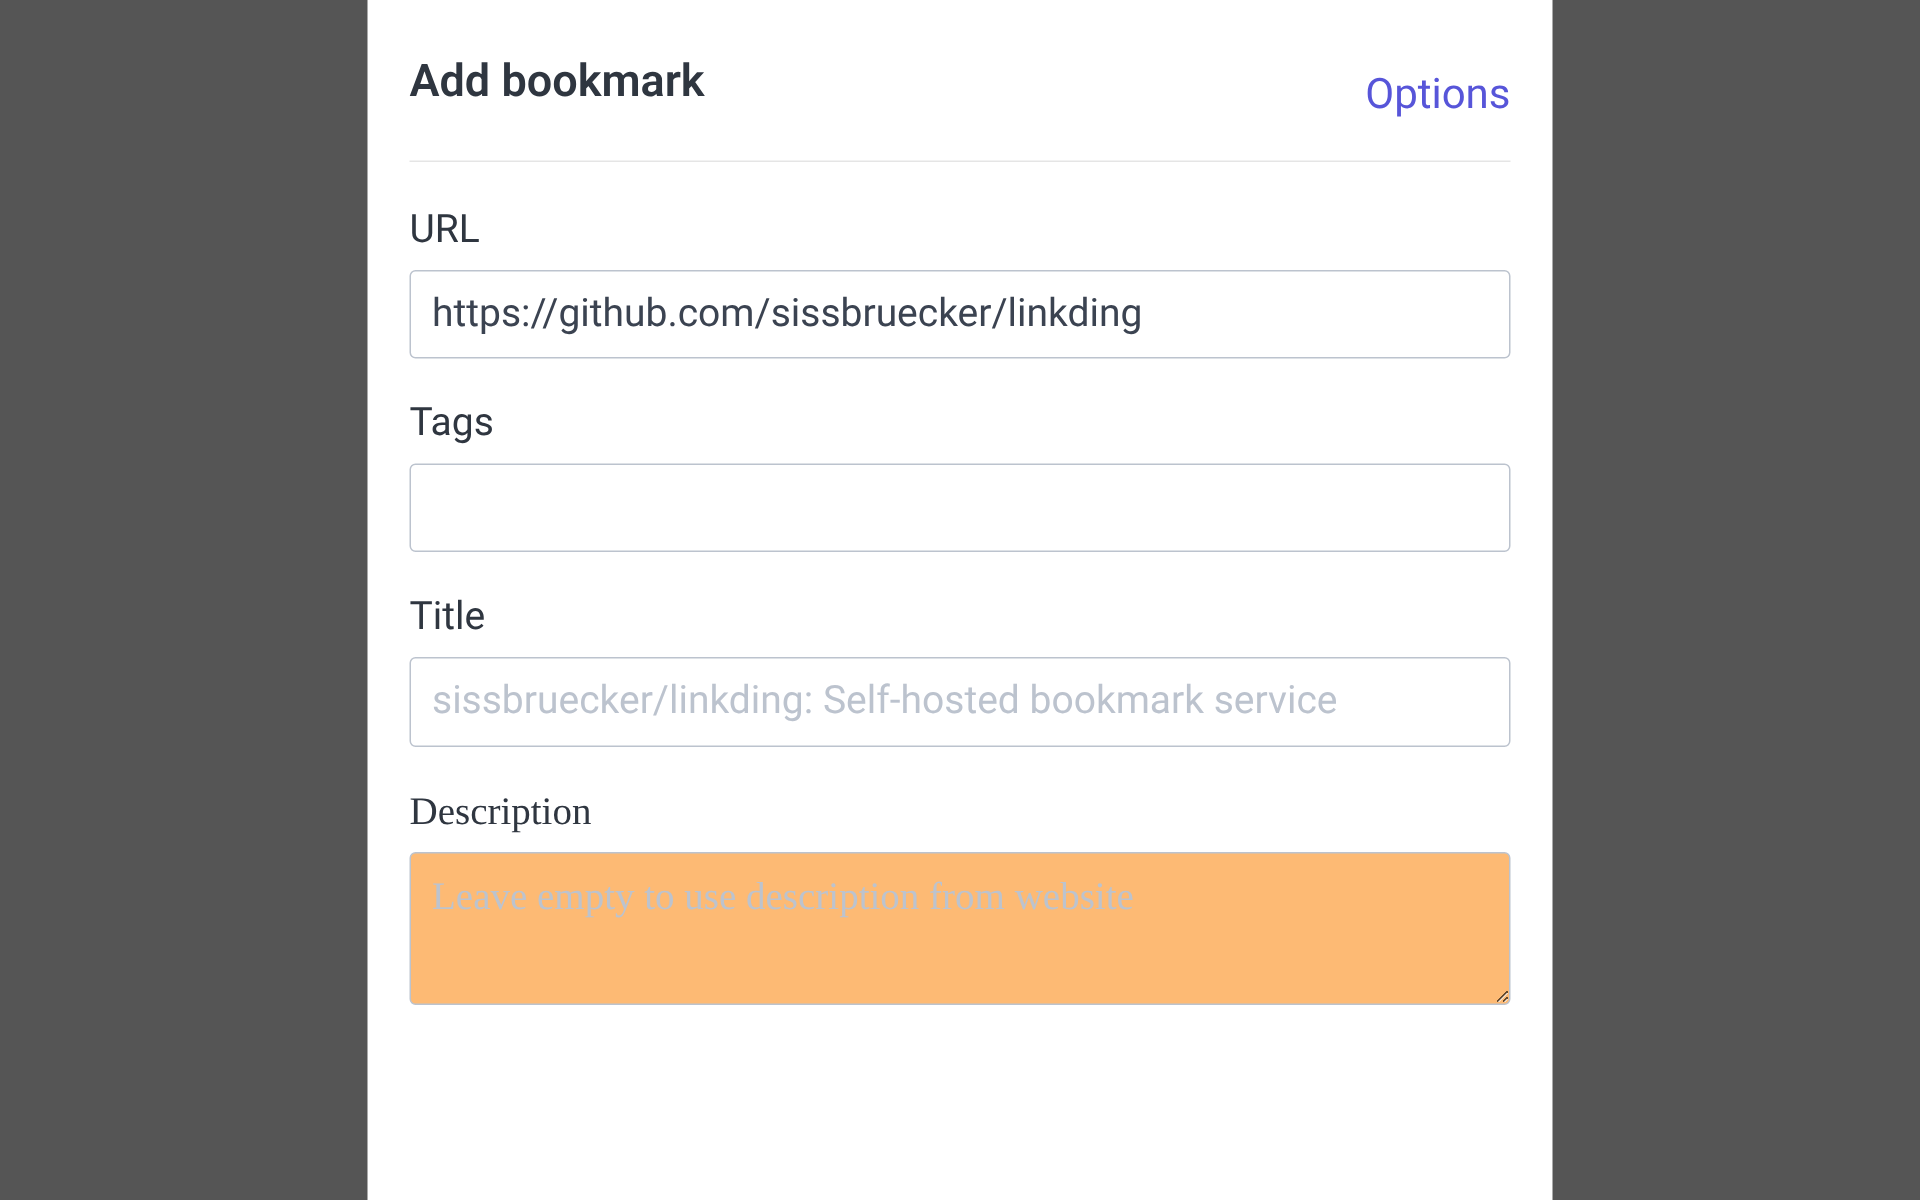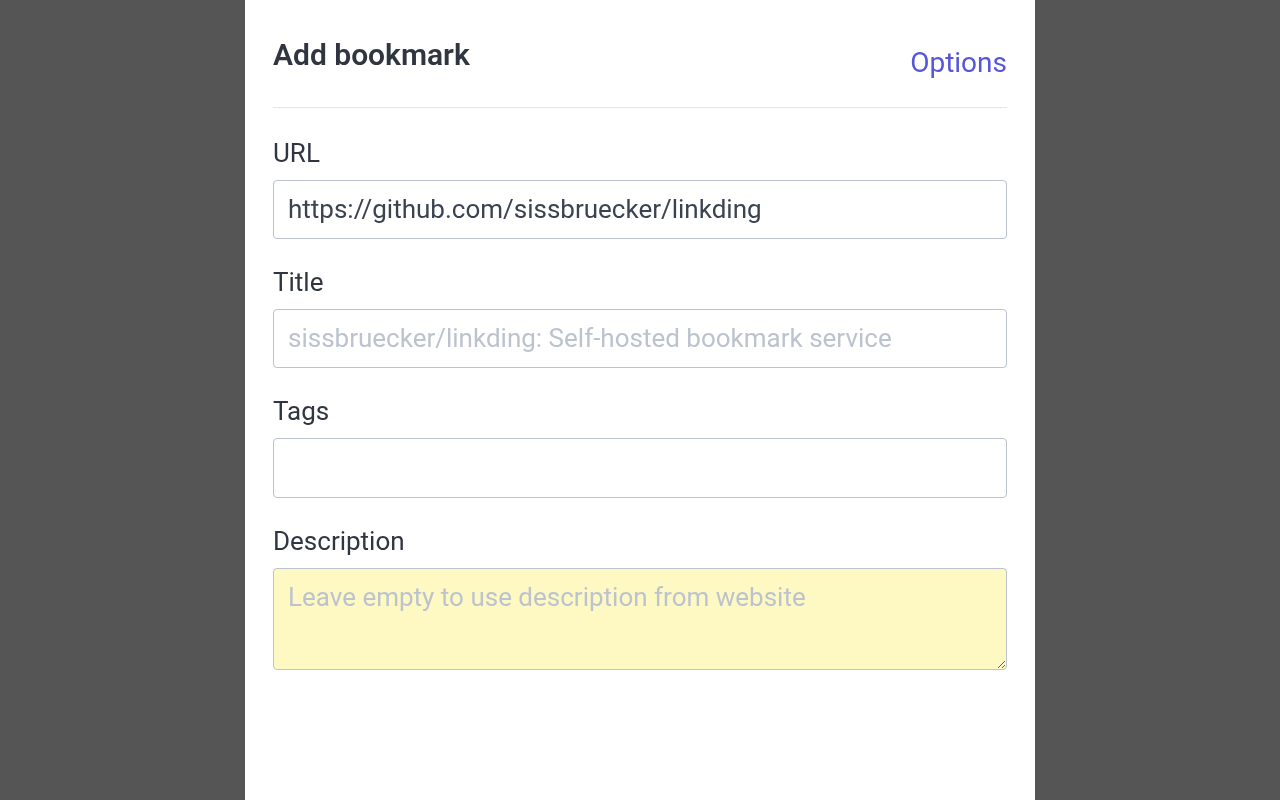--- a/index.html
+++ b/index.html
@@ -65,21 +65,21 @@
     }
     .form-input::placeholder {
       color: #bcc3ce;
     }
     .form-textarea {
       width: 100%;
       font-size: 26px;
       padding: 13px 14px;
       border: 1px solid #bcc3ce;
       border-radius: 4px;
-      background: #fef9c3;
+      background: #fdba74;
       color: #3b4351;
       font-family: inherit;
       resize: vertical;
       height: 102px;
       line-height: 1.2;
     }
     .form-textarea::placeholder {
       color: #bcc3ce;
     }
     .footer {
@@ -94,44 +94,45 @@
       font-size: 28px;
       font-weight: 400;
       padding: 16px 64px;
       border: none;
       border-radius: 4px;
       cursor: pointer;
       font-family: inherit;
     }
     .last-group {
       margin-bottom: 20px;
+      font-family: Liberation Serif, serif;
     }
   </style>
 </head>
 <body>
 
 <div class="panel">
   <div class="header">
     <h1>Add bookmark</h1>
     <a class="options-link">Options</a>
   </div>
 
   <div class="form-group">
     <label class="form-label">URL</label>
     <input type="text" class="form-input" value="https://github.com/sissbruecker/linkding" style="">
   </div>
 
   <div class="form-group">
-    <label class="form-label">Title</label>
-    <input type="text" class="form-input" placeholder="sissbruecker/linkding: Self-hosted bookmark service" style="">
+    <label class="form-label">Tags</label>
+    <input type="text" class="form-input" value="" style="">
   </div>
 
   <div class="form-group">
-    <label class="form-label">Tags</label>
-    <input type="text" class="form-input" value="" style="">
+    <label class="form-label">Title</label>
+    <input type="text" class="form-input" placeholder="sissbruecker/linkding: Self-hosted bookmark service" style="">
   </div>
 
   <div class="form-group last-group">
     <label class="form-label">Description</label>
     <textarea class="form-textarea" placeholder="Leave empty to use description from website" style=""></textarea>
   </div>
 
 </div>
 
 </body></html>

